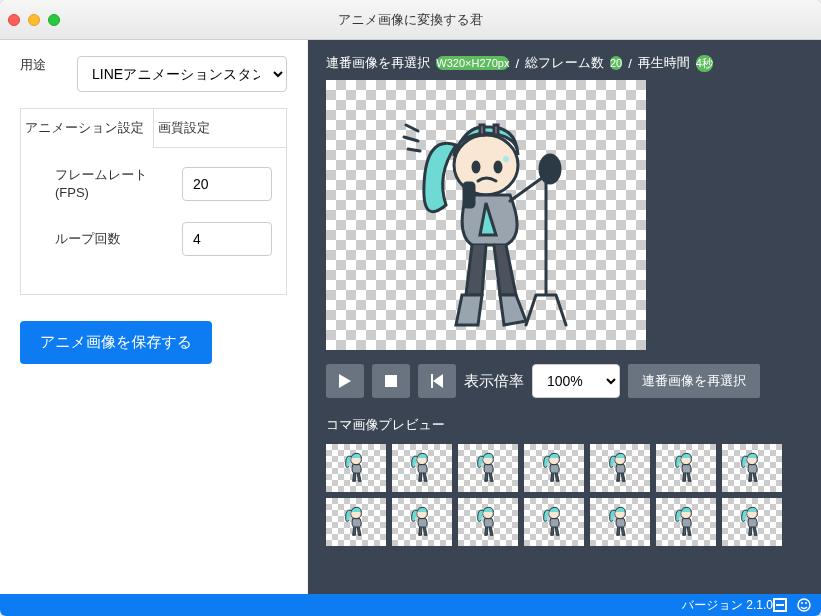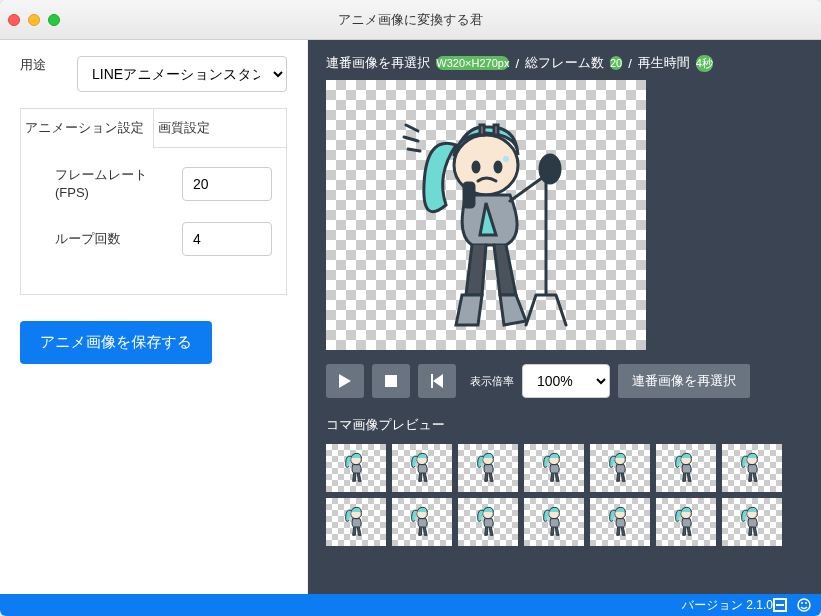--- a/index.html
+++ b/index.html
@@ -30,21 +30,21 @@
 .savebtn { margin-top:26px; background:#0d7cf2; color:#fff; border:none; padding:12px 20px; font-size:15px; border-radius:4px; cursor:pointer; }
 .info { font-size:13px; color:#fff; margin-bottom:8px; display:flex; gap:6px; align-items:center; flex-wrap:wrap; }
 .badge { background:#5fbb5f; color:#fff; padding:1px 0; border-radius:8px; font-size:11px; }
 .preview { width:320px; height:270px; background:
   linear-gradient(45deg,#ccc 25%,transparent 25%,transparent 75%,#ccc 75%),
   linear-gradient(45deg,#ccc 25%,#fff 25%,#fff 75%,#ccc 75%);
   background-size:20px 20px; background-position:0 0,10px 10px;
   display:flex; align-items:center; justify-content:center; margin-bottom:14px; }
 .controls { display:flex; gap:8px; align-items:center; margin-bottom:18px; }
 .ctrlbtn { width:38px; height:34px; background:#6a7380; border:none; border-radius:3px; color:#fff; display:flex; align-items:center; justify-content:center; cursor:pointer; }
-.zoomlbl { font-size:11px; margin-left:6px; }
+.zoomlbl { font-size:15px; }
 .zoomsel { height:34px; width:88px; font-size:14px; }
 .reselect { background:#6a7380; color:#fff; border:none; padding:8px 14px; border-radius:2px; font-size:13px; cursor:pointer; }
 .sect { font-size:13px; margin:4px 0 10px; }
 .thumbs { display:flex; flex-wrap:wrap; gap:6px; }
 .thumb { width:60px; height:48px; background:
   linear-gradient(45deg,#ccc 25%,transparent 25%,transparent 75%,#ccc 75%),
   linear-gradient(45deg,#ccc 25%,#fff 25%,#fff 75%,#ccc 75%);
   background-size:12px 12px; background-position:0 0,6px 6px;
   display:flex; align-items:center; justify-content:center; }
 .footer { height:22px; background:#0d7cf2; color:#fff; font-size:12px; display:flex; align-items:center; padding:0 10px; justify-content:flex-end; }

